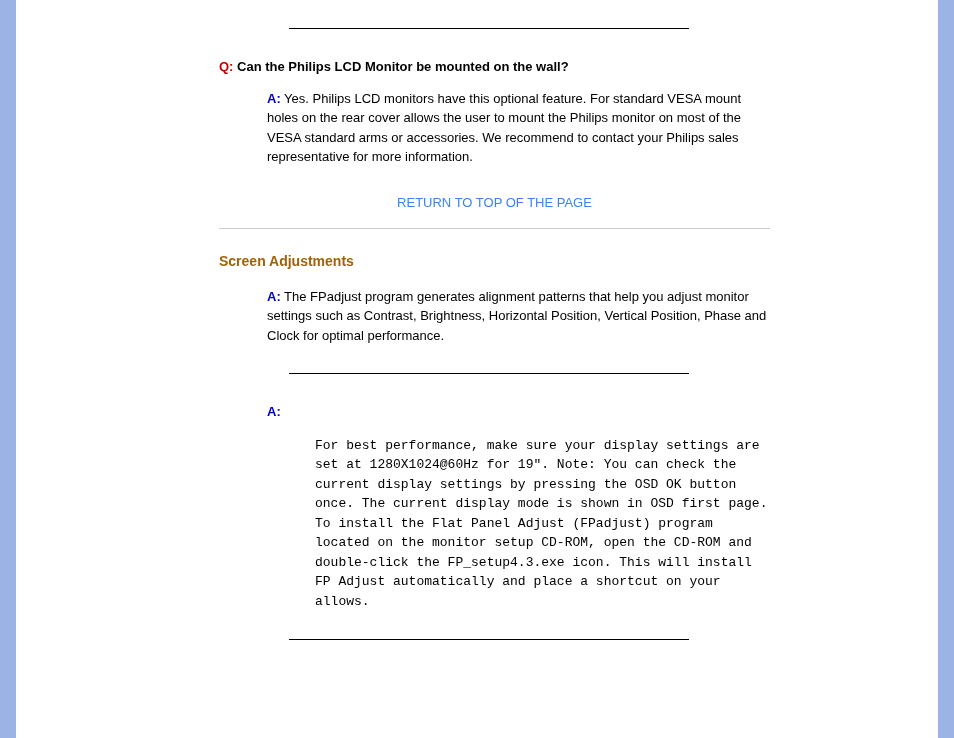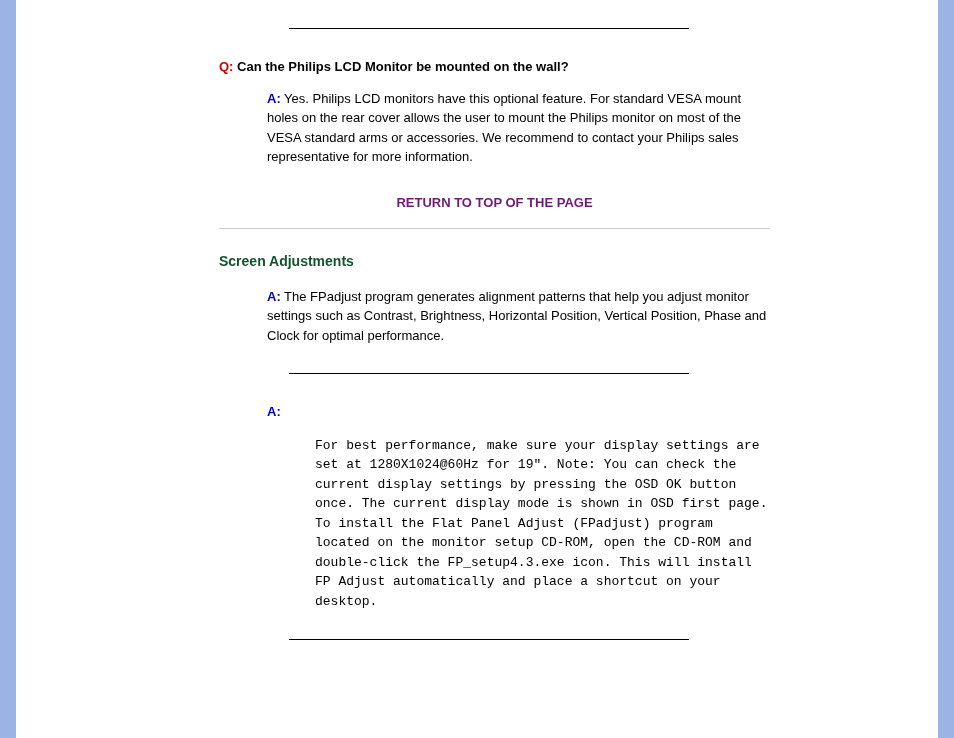--- a/index.html
+++ b/index.html
@@ -62,27 +62,26 @@
   .sub-block {
     margin: 14px 0 14px 96px;
     line-height: 1.5;
     font-family: Liberation Mono, monospace;
   }
   .return-link {
     text-align: center;
     margin: 28px 0 10px 0;
   }
   .return-link a {
-    color: #701a75;
+    color: #3b82f6;
     text-decoration: none;
     font-size: 13px;
-    font-weight: bold;
   }
   .section-heading {
-    color: #14532d;
+    color: #a16207;
     font-weight: bold;
     font-size: 14px;
     margin: 10px 0 18px 0;
   }
 </style>
 </head>
 <body>
 
 <div class="outer">
   <div class="blue-bar"></div>
@@ -112,21 +111,21 @@
         <span class="a-label">A:</span><span> The FPadjust program generates alignment patterns that help you adjust monitor settings such as Contrast, Brightness, Horizontal Position, Vertical Position, Phase and Clock for optimal performance.</span>
       </div>
 
       <hr class="hr-short">
 
       <div class="answer-block">
         <span class="a-label">A:</span>
       </div>
       <div class="sub-block">
         <div>For best performance, make sure your display settings are set at 1280X1024@60Hz for 19". Note: You can check the current display settings by pressing the OSD OK button once. The current display mode is shown in OSD first page.</div>
-        <div>To install the Flat Panel Adjust (FPadjust) program located on the monitor setup CD-ROM, open the CD-ROM and double-click the FP_setup4.3.exe icon. This will install FP Adjust automatically and place a shortcut on your desktop.</div>
+        <div>To install the Flat Panel Adjust (FPadjust) program located on the monitor setup CD-ROM, open the CD-ROM and double-click the FP_setup4.3.exe icon. This will install FP Adjust automatically and place a shortcut on your allows.</div>
       </div>
 
       <hr class="hr-short">
 
     </div>
   </div>
   <div class="gap-right"></div>
   <div class="blue-bar"></div>
 </div>
 

